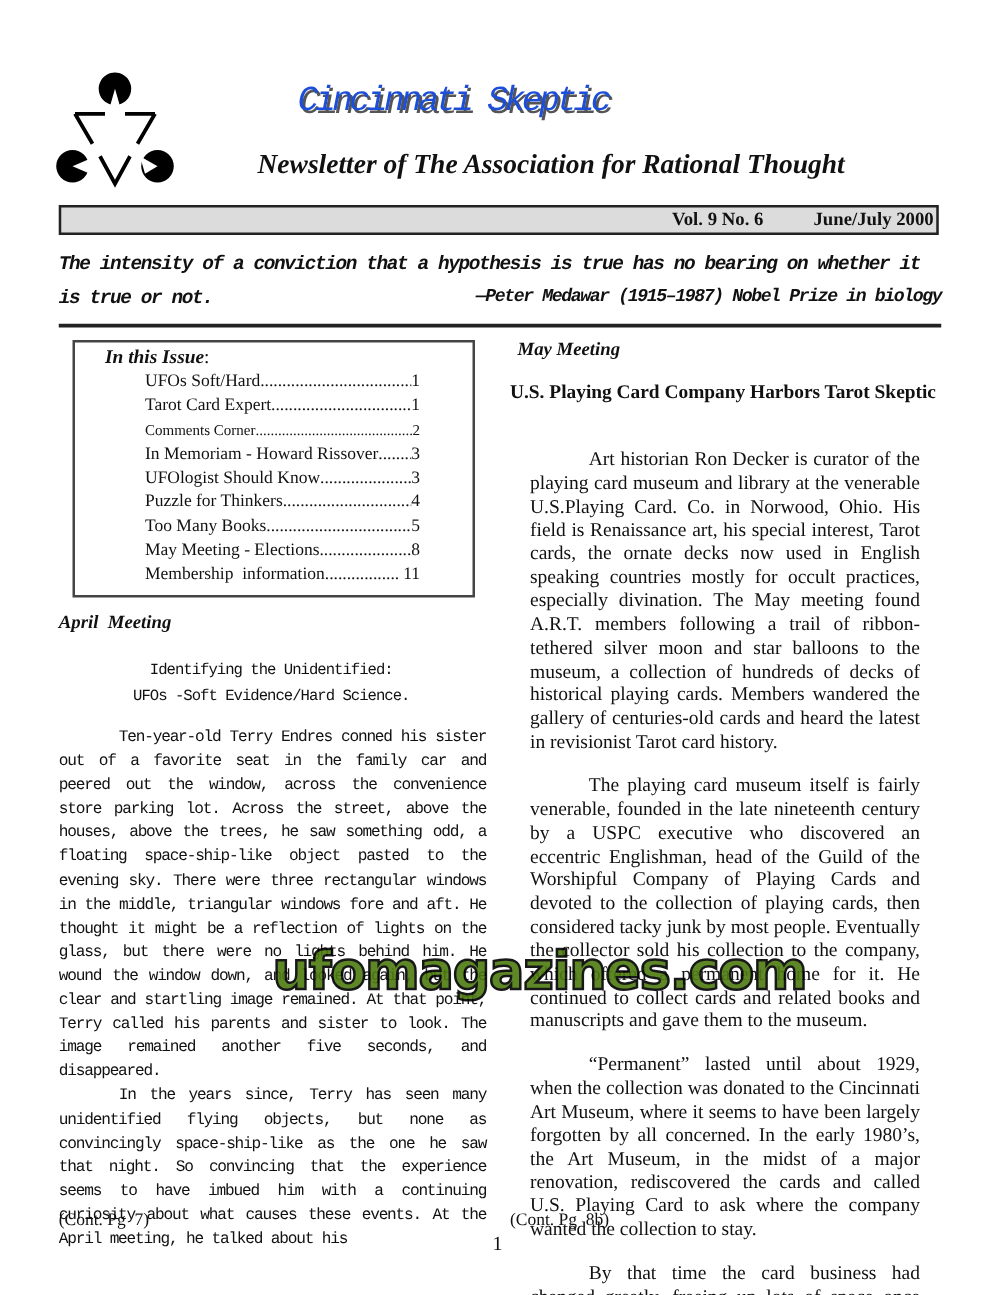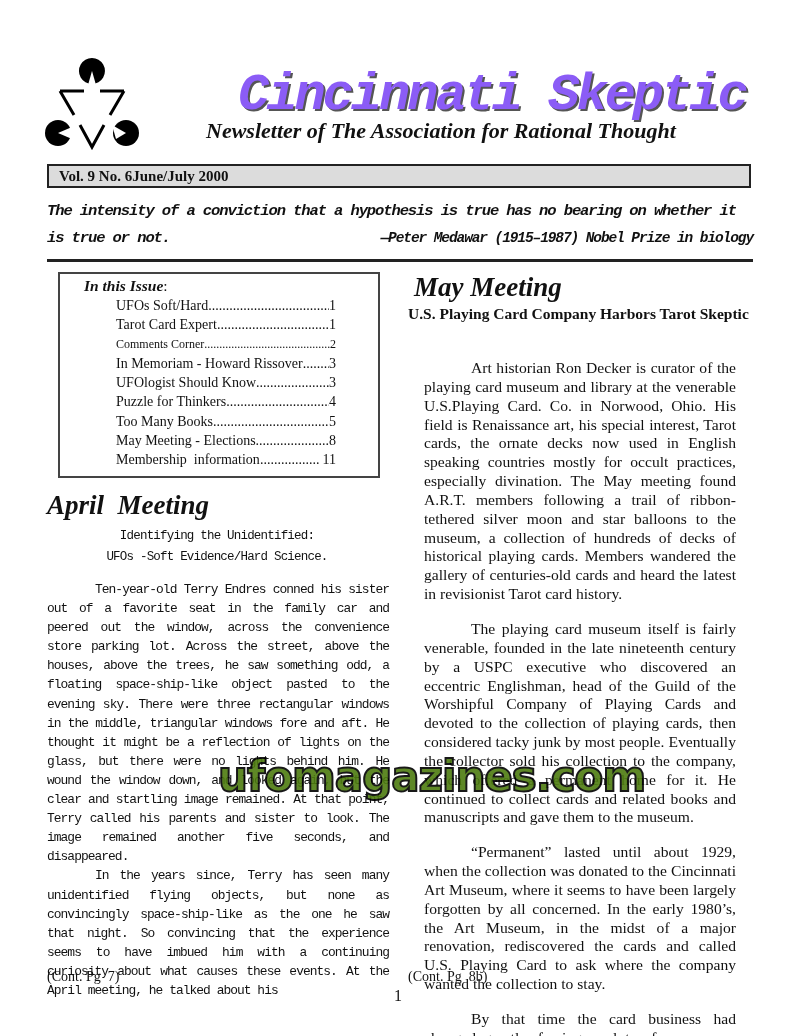--- a/index.html
+++ b/index.html
@@ -1,36 +1,36 @@
 <!DOCTYPE html>
 <html><head>
 <meta charset="utf-8">
 <style>
   html, body { margin: 0; padding: 0; background: #ffffff; }
   body { width: 800px; height: 1036px; position: relative; overflow: hidden; color: #111; }
   .abs { position: absolute; }
   .logo { left: 44px; top: 55px; width: 96px; height: 100px; }
   .masthead-title {
     left: 238px; top: 66px;
-    font-family: "Liberation Mono", monospace; font-weight: bold; font-style: italic;
-    font-size: 52px; letter-spacing: -3px; color: #8b5cf6;
+    font-family: "Liberation Mono", monospace; font-weight: normal; font-style: italic;
+    font-size: 28px; letter-spacing: -3px; color: #1d4ed8;
     text-shadow: 2px 2px 0 #555;
     white-space: nowrap;
   }
   .masthead-sub {
     left: 206px; top: 118px;
     font-family: "Liberation Serif", serif; font-weight: bold; font-style: italic;
     font-size: 22px; white-space: nowrap;
   }
   .vol-bar {
     left: 47px; top: 164px; width: 704px; height: 24px;
     background: #dcdcdc; border: 2px solid #222; box-sizing: border-box;
-    display: flex; justify-content: flex-start; align-items: center;
+    display: flex; justify-content: flex-end; align-items: center;
     padding: 0 2px 0 10px;
-    font-family: "Liberation Serif", serif; font-weight: bold; font-size: 15px;
+    font-family: "Liberation Serif", serif; font-weight: bold; font-size: 15px; gap: 40px;
   }
   .quote {
     left: 47px; top: 198px; width: 706px;
     font-family: "Liberation Mono", monospace; font-weight: bold; font-style: italic;
     font-size: 15.5px; letter-spacing: -1.1px; line-height: 27px;
   }
   .quote .attr { position: absolute; right: 0; top: 27px; white-space: nowrap; font-size: 14.5px; }
   .rule { left: 47px; top: 259px; width: 706px; height: 0; border-top: 3px solid #222; }
   .toc {
     left: 58px; top: 272px; width: 322px; height: 206px;
@@ -39,21 +39,21 @@
   }
   .toc-head { font-size: 15.5px; font-weight: bold; font-style: italic; margin-bottom: 1px; }
   .toc-head .colon { font-weight: normal; font-style: normal; }
   .toc-item { display: flex; margin-left: 32px; width: 220px; font-size: 14px; line-height: 19.3px; white-space: nowrap; overflow: hidden; }
   .toc-item .lbl { flex: 0 0 auto; }
   .toc-item .dots { flex: 1 1 auto; overflow: hidden; }
   .toc-item .dots::before { content: "................................................................................"; }
   .toc-item .pg { flex: 0 0 auto; }
   .toc-item.small { font-size: 12px; }
   .sec-title {
-    font-family: "Liberation Serif", serif; font-weight: bold; font-style: italic; font-size: 27px;
+    font-family: "Liberation Serif", serif; font-weight: bold; font-style: italic; font-size: 15px;
   }
   .april-title { left: 47px; top: 490px; }
   .april-sub {
     left: 47px; top: 526px; width: 340px; text-align: center;
     font-family: "Liberation Mono", monospace; font-size: 12.5px; letter-spacing: -0.8px; line-height: 21px;
   }
   .april-body {
     left: 47px; top: 580px; width: 342px;
     font-family: "Liberation Mono", monospace; font-size: 12.9px; letter-spacing: -0.95px; line-height: 19.1px;
     text-align: justify;

